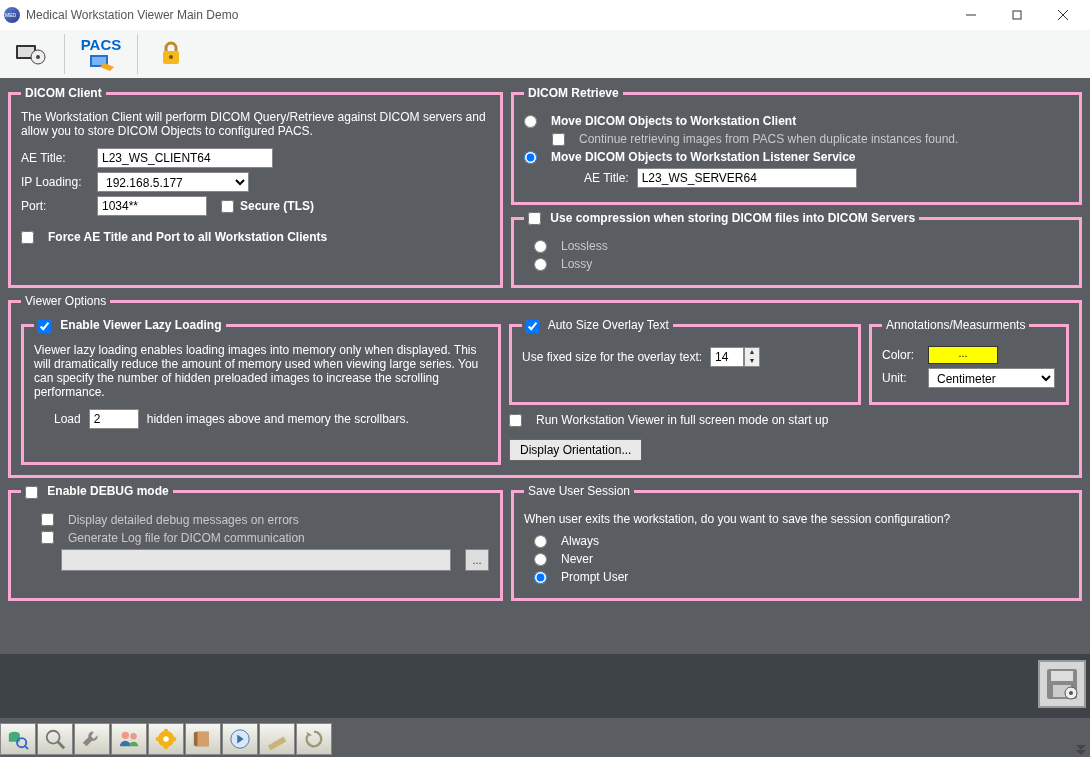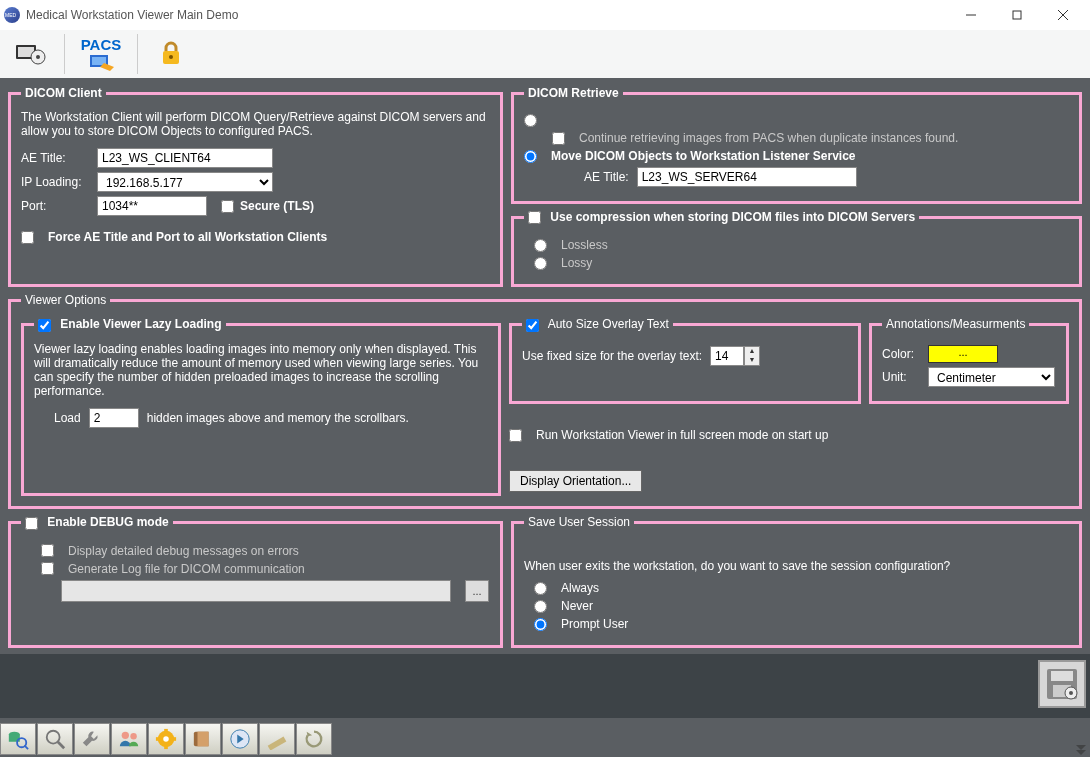--- a/index.html
+++ b/index.html
@@ -106,38 +106,39 @@
   <div class="row">
     <fieldset class="group-dicom-client">
       <legend>DICOM Client</legend>
       <div class="dc-desc">The Workstation Client will perform DICOM Query/Retrieve against DICOM servers and allow you to store DICOM Objects to configured PACS.</div>
       <div class="form-row">
         <label class="inline">AE Title:</label>
         <input type="text" style="width: 176px;" value="L23_WS_CLIENT64">
       </div>
       <div class="form-row">
         <label class="inline">IP Loading:</label>
-        <select style="width:176px"><option>192.168.5.177</option></select>
+        <select style="width:152px"><option>192.168.5.177</option></select>
       </div>
       <div class="form-row">
         <label class="inline">Port:</label>
         <input type="text" style="width: 110px;" value="1034**">
         <span style="margin-left:6px"><input type="checkbox" style=""><span class="bold">Secure (TLS)</span></span>
       </div>
       <div class="form-row" style="margin-top:14px">
         <input type="checkbox" style="">
         <span class="bold">Force AE Title and Port to all Workstation Clients</span>
       </div>
     </fieldset>
 
     <div style="flex:1;display:flex;flex-direction:column;gap:6px">
       <fieldset>
         <legend>DICOM Retrieve</legend>
         <div class="form-row">
           <input type="radio" name="retr" style="">
+          <span class="bold">Move DICOM Objects to Workstation Client</span>
         </div>
         <div class="form-row" style="margin-left:28px">
           <input type="checkbox" style="">
           <span class="muted">Continue retrieving images from PACS when duplicate instances found.</span>
         </div>
         <div class="form-row">
           <input type="radio" name="retr" checked="" style="">
           <span class="bold">Move DICOM Objects to Workstation Listener Service</span>
         </div>
         <div class="form-row" style="margin-left:60px">
@@ -172,21 +173,21 @@
           <span class="bold">Enable Viewer Lazy Loading</span>
         </legend>
         <div style="font-size:12px;margin-bottom:10px">Viewer lazy loading enables loading images into memory only when displayed. This will dramatically reduce the amount of memory used when viewing large series. You can specify the number of hidden preloaded images to increase the scrolling performance.</div>
         <div class="form-row" style="margin-left:20px">
           <span>Load</span>
           <input type="text" style="width: 50px;" value="2">
           <span>hidden images above and memory the scrollbars.</span>
         </div>
       </fieldset>
 
-      <div style="flex:1;display:flex;flex-direction:column;gap:20px">
+      <div style="flex:1;display:flex;flex-direction:column;gap:4px">
         <div class="row">
           <fieldset style="flex:1">
             <legend class="fs-lite">
               <input type="checkbox" checked="" style="">
               <span>Auto Size Overlay Text</span>
             </legend>
             <div class="form-row">
               <span>Use fixed size for the overlay text:</span>
               <div class="spinner">
                 <input type="text" value="14" style="">
@@ -235,21 +236,21 @@
         <span class="muted">Generate Log file for DICOM communication</span>
       </div>
       <div class="form-row" style="margin-left:40px">
         <div class="log-input"></div>
         <div class="browse-btn">...</div>
       </div>
     </fieldset>
 
     <fieldset style="flex:1">
       <legend class="fs-lite">Save User Session</legend>
-      <div style="margin:20px 0 8px 0">When user exits the workstation, do you want to save the session configuration?</div>
+      <div style="margin:4px 0 8px 0">When user exits the workstation, do you want to save the session configuration?</div>
       <div class="form-row" style="margin-left:10px">
           <input type="radio" name="sess" style="">
           <span>Always</span>
         </div>
       <div class="form-row" style="margin-left:10px">
           <input type="radio" name="sess" style="">
           <span>Never</span>
         </div>
       <div class="form-row" style="margin-left:10px">
           <input type="radio" name="sess" checked="" style="">

